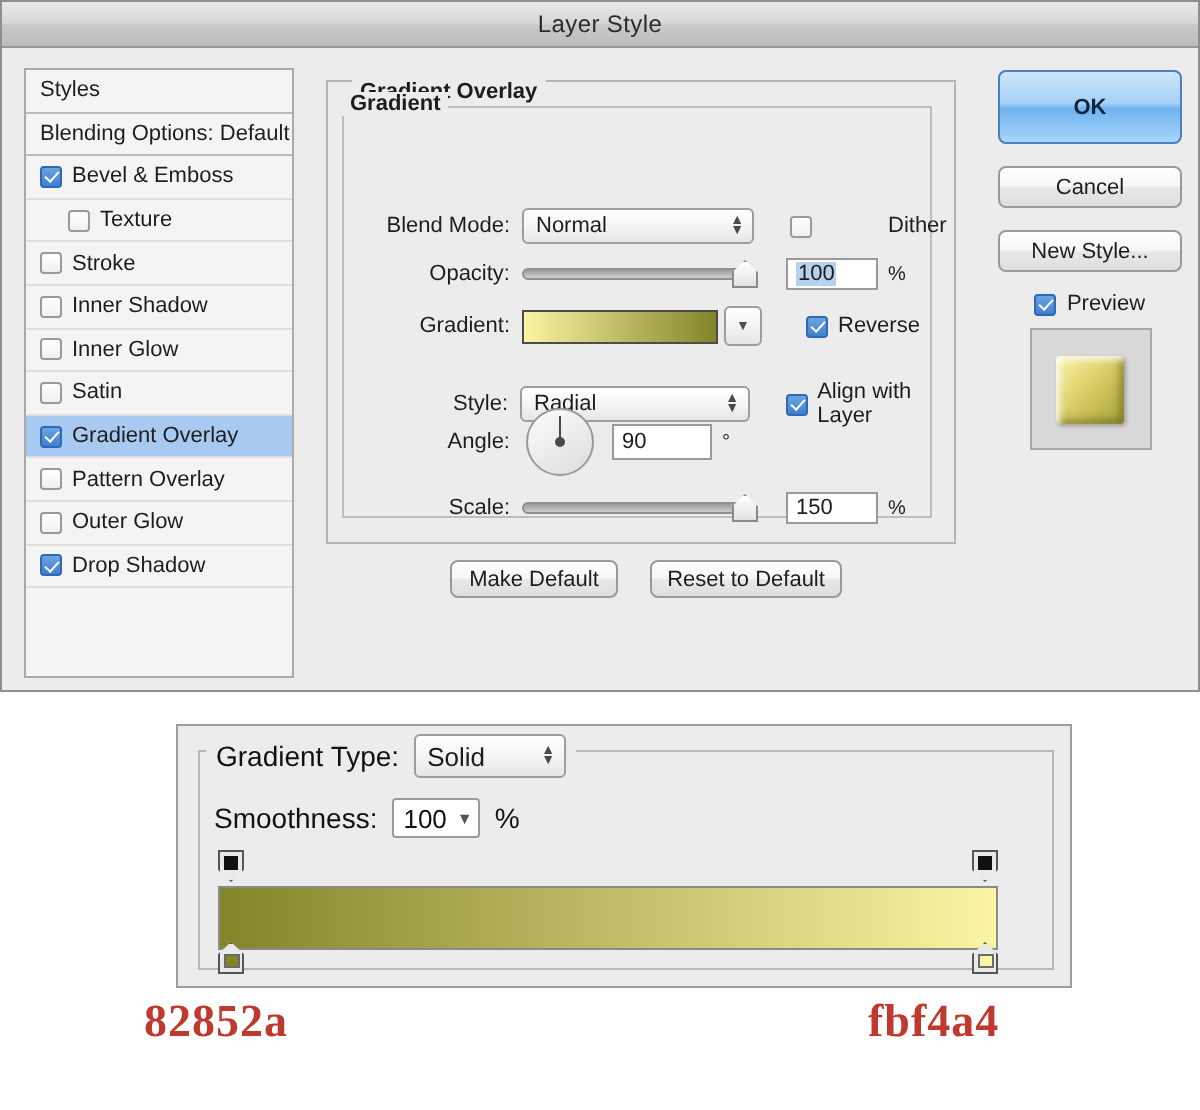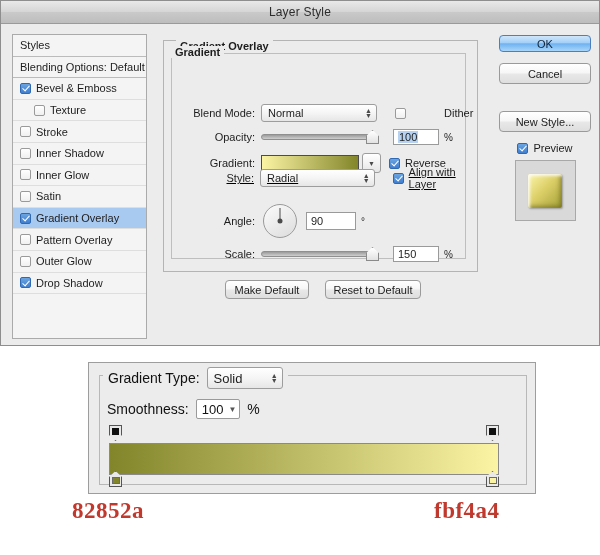--- a/index.html
+++ b/index.html
@@ -339,27 +339,27 @@
         <div class="numbox" style="width:46px; margin-left:16px;">
           <span class="sel">100</span>
         </div>
         <span class="pct">%</span>
       </div>
 
       <div class="field-row" style="left:22px; top:119px;">
         <div class="lbl" style="width:76px;">Gradient:</div>
         <div class="grad-swatch" style="width:98px; margin-left:6px; background:linear-gradient(to right,#fbf4a4,#82852a);"></div>
         <div class="grad-dropdown">▼</div>
-        <div class="checkrow" style="margin-left:8px;">
+        <div class="checkrow" style="margin-left:22px;">
           <span class="cb on"></span>
           <span>Reverse</span>
         </div>
       </div>
 
-      <div class="field-row" style="left:22px; top:132px;text-decoration:underline;">
+      <div class="field-row" style="left:22px; top:156px;">
         <div class="lbl" style="width:76px;">Style:</div>
         <div class="combo" style="width:116px; margin-left:6px;">
           <span>Radial</span>
           <span class="arrows">
               <span>▲</span>
               <span>▼</span>
             </span>
         </div>
         <div class="checkrow" style="margin-left:18px;">
           <span class="cb on"></span>
@@ -393,27 +393,27 @@
 
       <div class="btn" style="position:absolute; left:68px; top:246px; width:84px; height:19px;">
         <span>Make Default</span>
       </div>
       <div class="btn" style="position:absolute; left:168px; top:246px; width:96px; height:19px;">
         <span>Reset to Default</span>
       </div>
     </div>
 
     <div class="right-col">
-      <div class="btn primary" style="width:92px; height:17px;">
+      <div class="btn primary" style="width:92px; height:37px;font-weight:bold;">
         <span>OK</span>
       </div>
       <div class="btn" style="width:92px; height:21px; margin-top:11px;">
         <span>Cancel</span>
       </div>
-      <div class="btn" style="width:92px; height:21px; margin-top:27px;">
+      <div class="btn" style="width:92px; height:21px; margin-top:11px;">
         <span>New Style...</span>
       </div>
       <div class="checkrow" style="margin-top:10px; justify-content:center;">
         <span class="cb on"></span>
         <span>Preview</span>
       </div>
       <div class="preview-box">
         <div class="bevel-square"></div>
       </div>
     </div>

